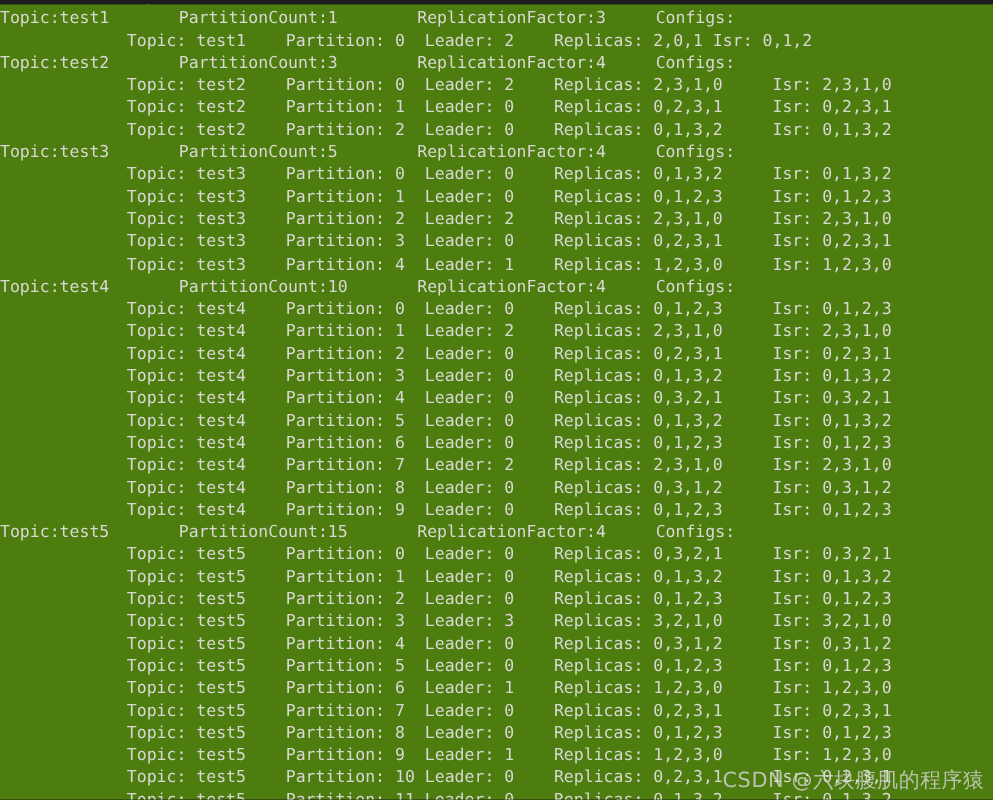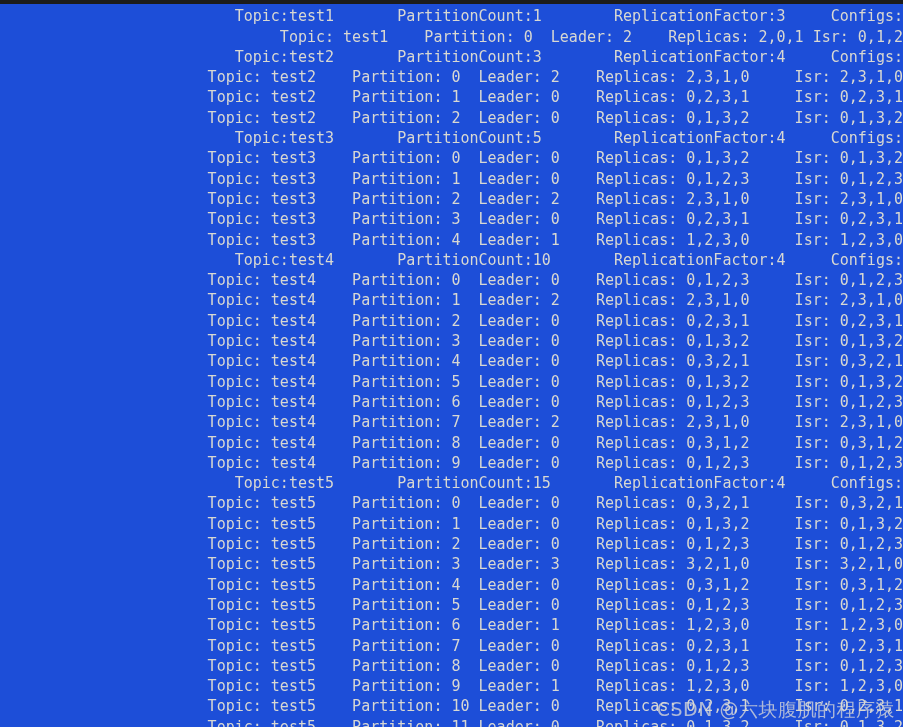--- a/index.html
+++ b/index.html
@@ -5,27 +5,26 @@
 <style>
   html, body {
     margin: 0;
     padding: 0;
     background: #1c1c1c;
   }
   #terminal {
     position: relative;
     width: 903px;
     height: 727px;
-    background: #1d4ed8;
+    background: #4d7c0f;
     overflow: hidden;
     font-family: "DejaVu Sans Mono", "Liberation Mono", monospace;
     font-size: 15px;
     line-height: 20.3px;
     color: #d8d8d2;
-    text-align: right;
     -webkit-font-smoothing: antialiased;
   }
   #screen {
     position: absolute;
     left: 0;
     top: -14px;          
     width: 903px;
     white-space: pre;
     letter-spacing: 0;
   }

